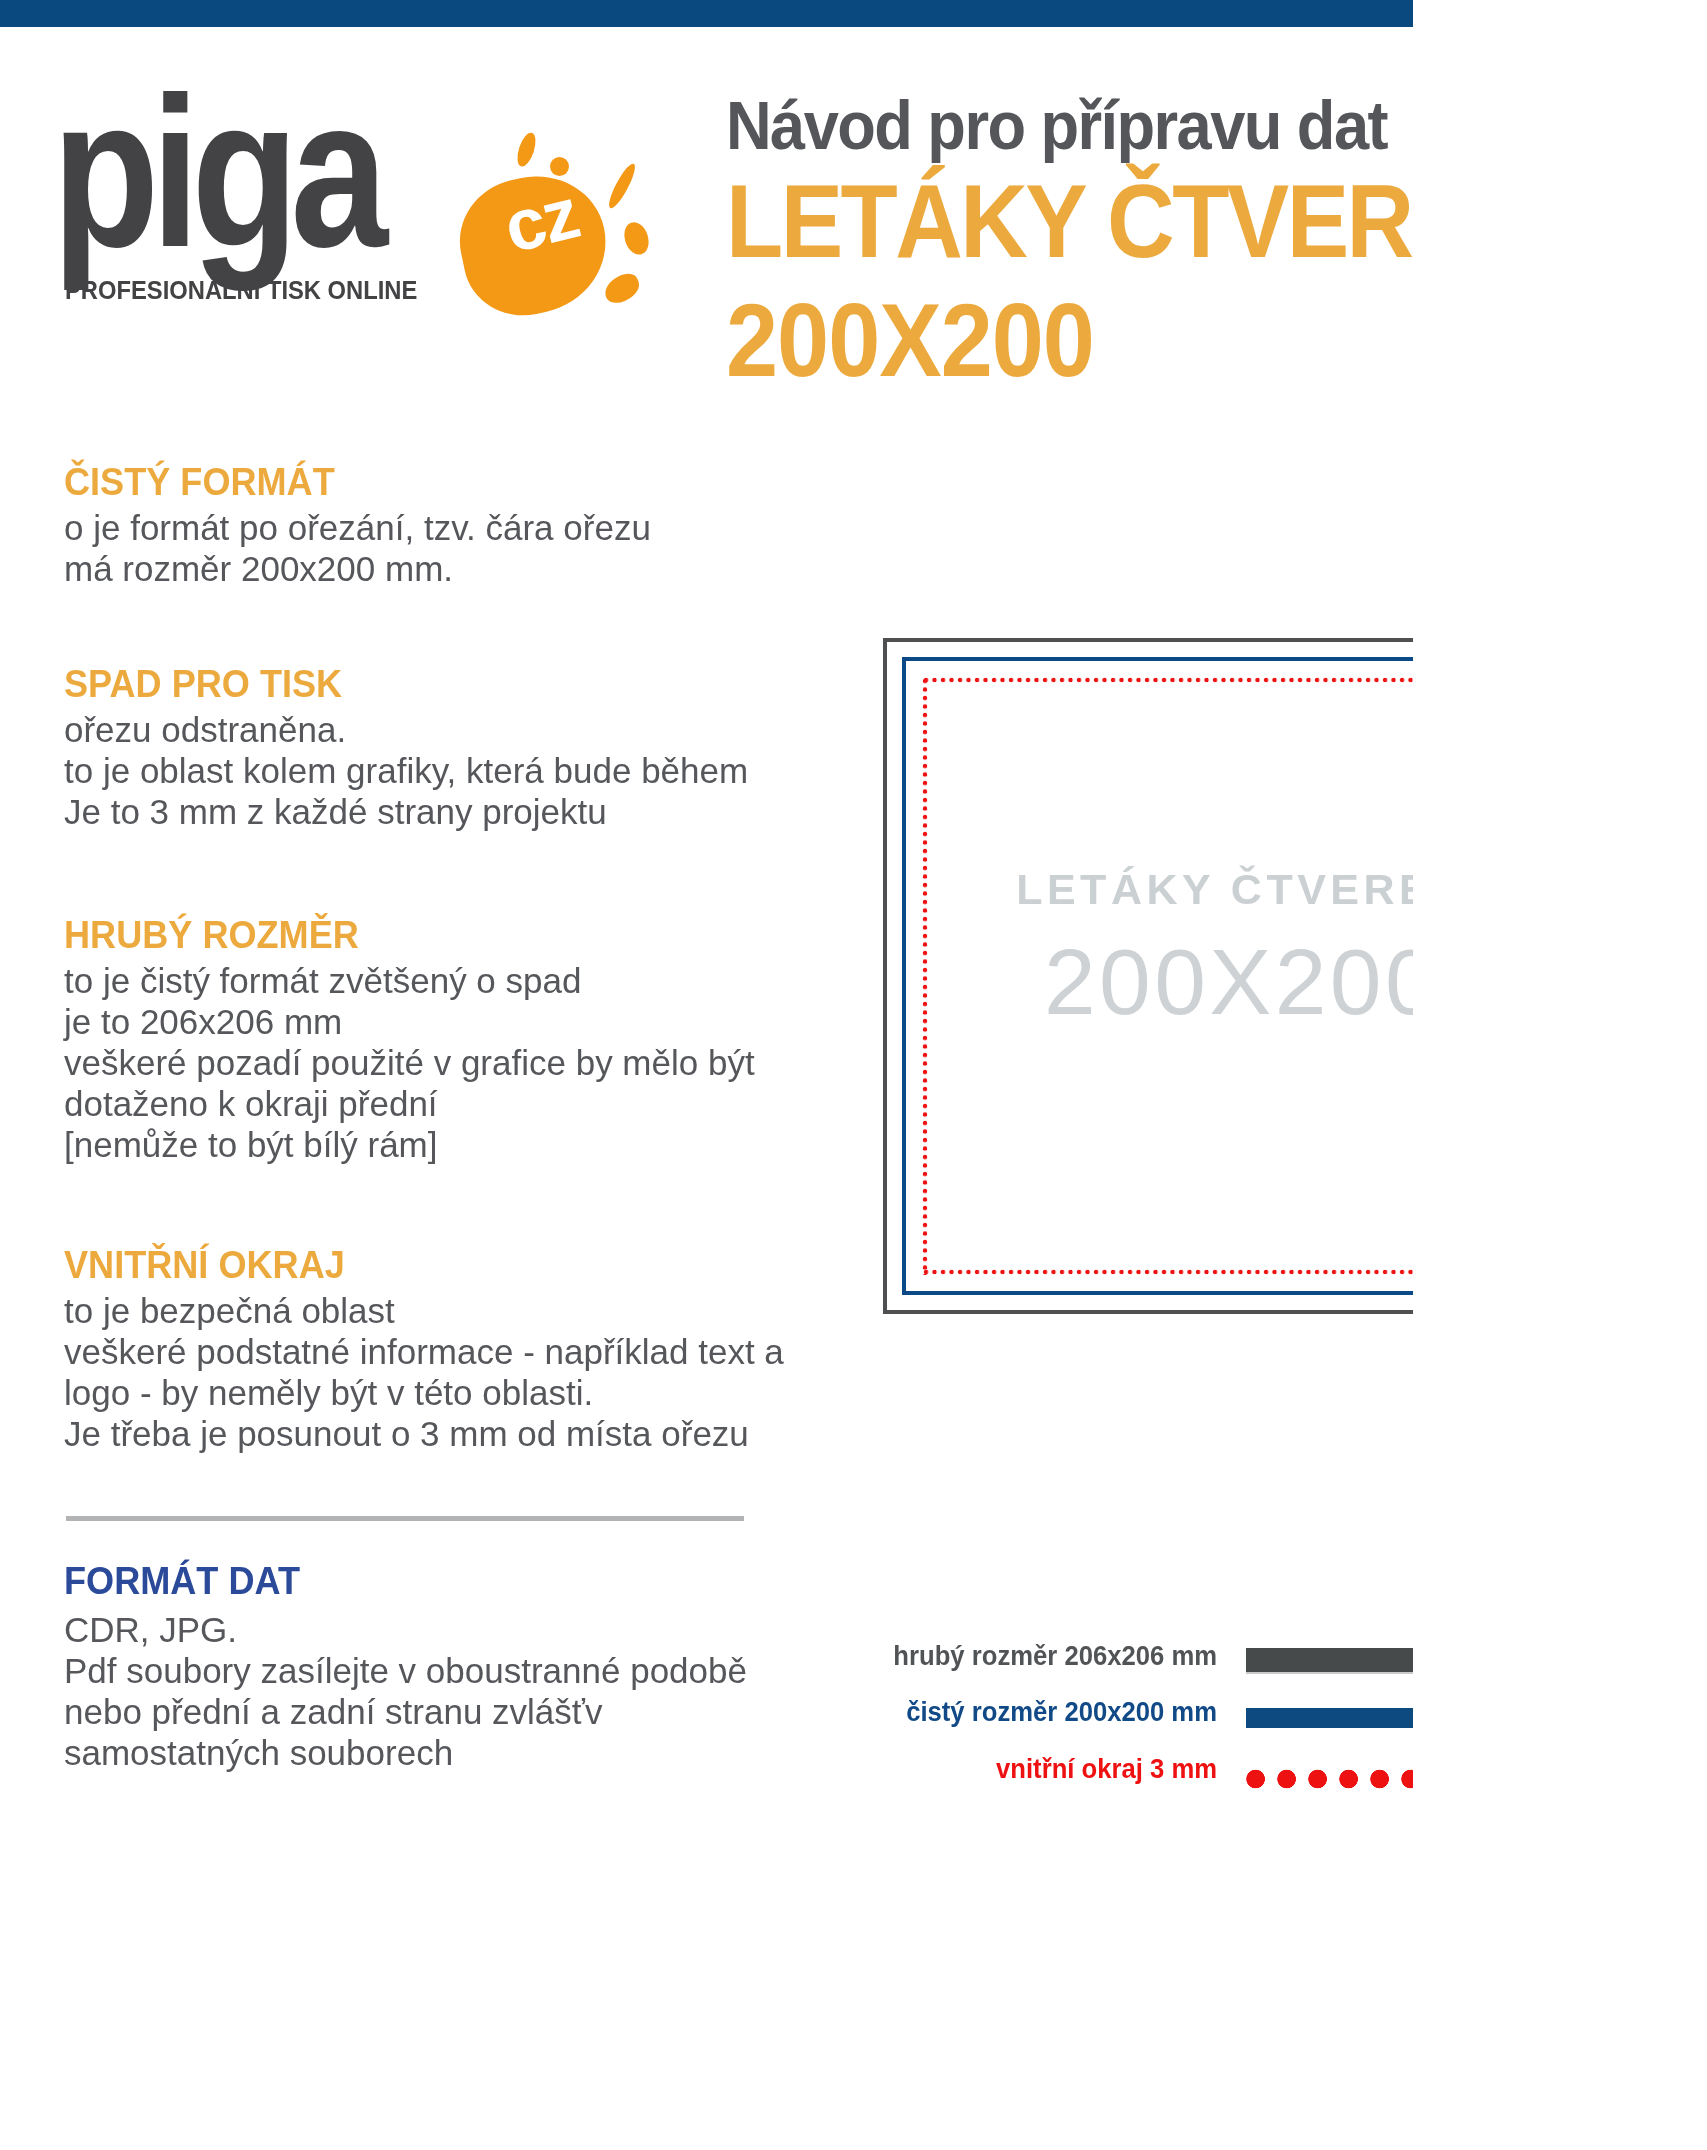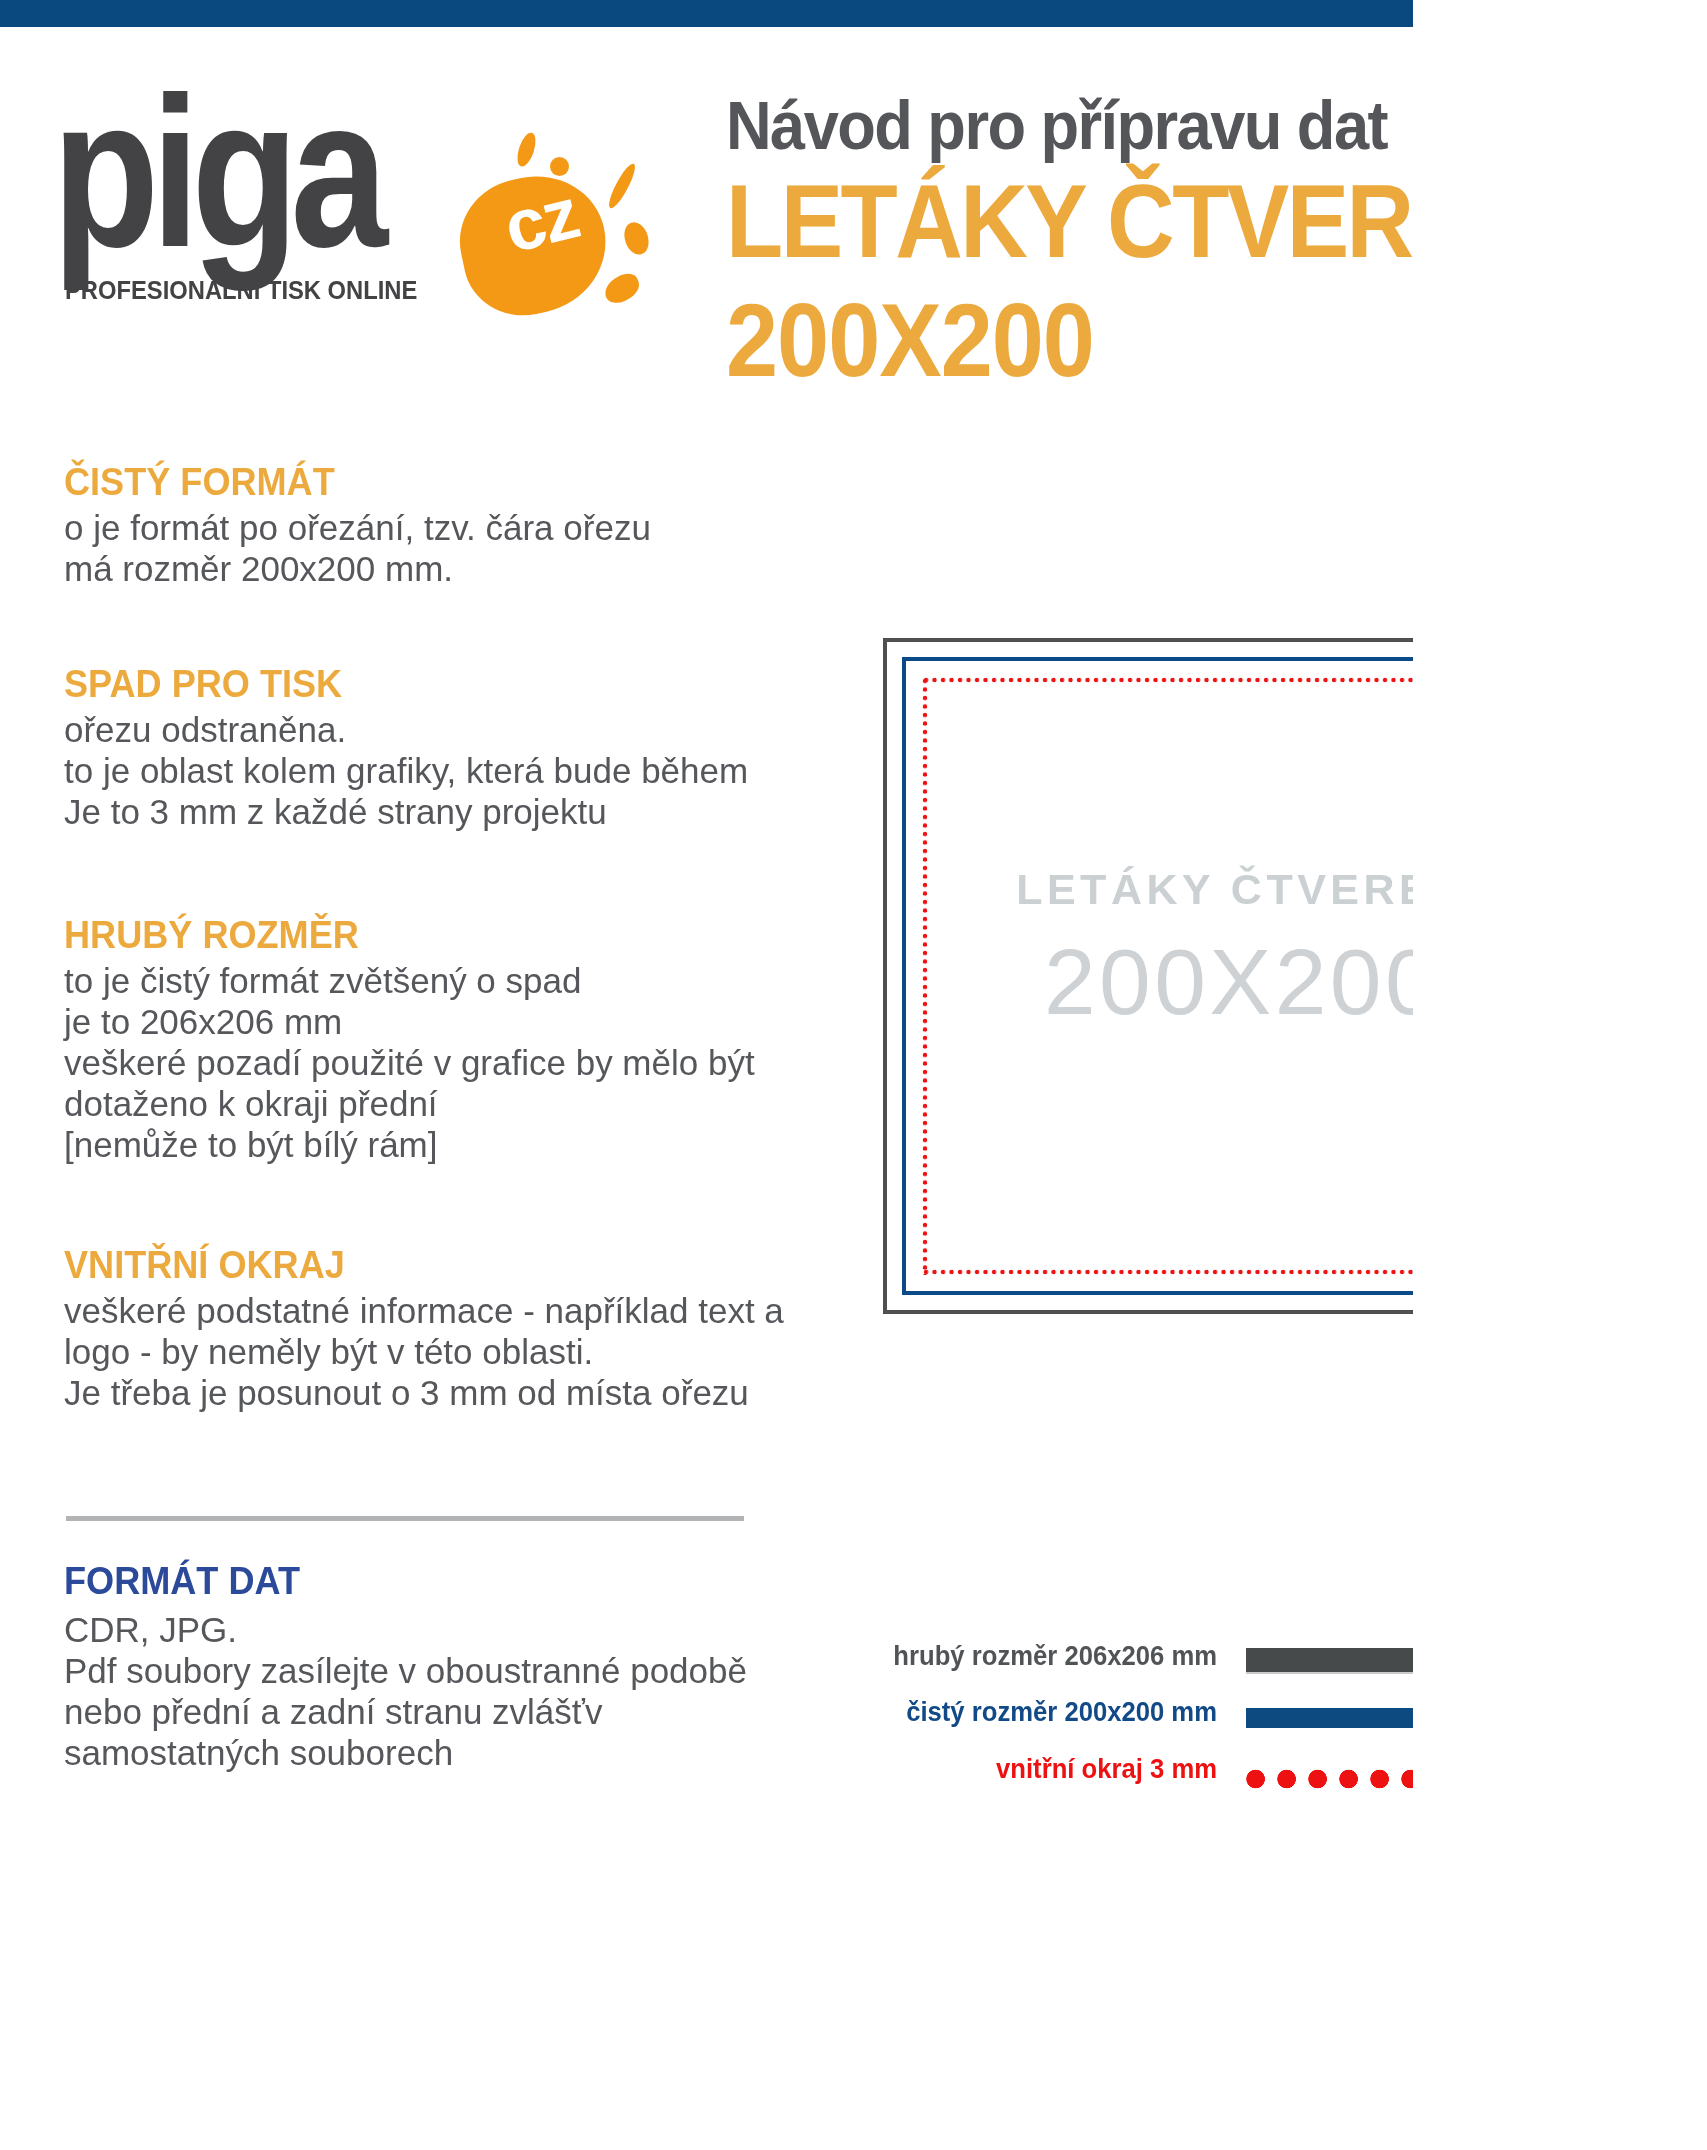--- a/index.html
+++ b/index.html
@@ -150,20 +150,21 @@
   <div class="abs sec-body" style="top:960px">
     <div>to je čistý formát zvětšený o spad</div>
     <div>je to 206x206 mm</div>
     <div>veškeré pozadí použité v grafice by mělo být</div>
     <div>dotaženo k okraji přední</div>
     <div>[nemůže to být bílý rám]</div>
   </div>
 
   <div class="abs sec-h orange" style="top:1244px">VNITŘNÍ OKRAJ</div>
   <div class="abs sec-body" style="top:1290px">
+    <div>to je bezpečná oblast</div>
     <div>veškeré podstatné informace - například text a</div>
     <div>logo - by neměly být v této oblasti.</div>
     <div>Je třeba je posunout o 3 mm od místa ořezu</div>
   </div>
 
   <div class="abs divider"></div>
 
   <div class="abs sec-h blue" style="top:1560px">FORMÁT DAT</div>
   <div class="abs sec-body" style="top:1609px">
     <div>CDR, JPG.</div>

